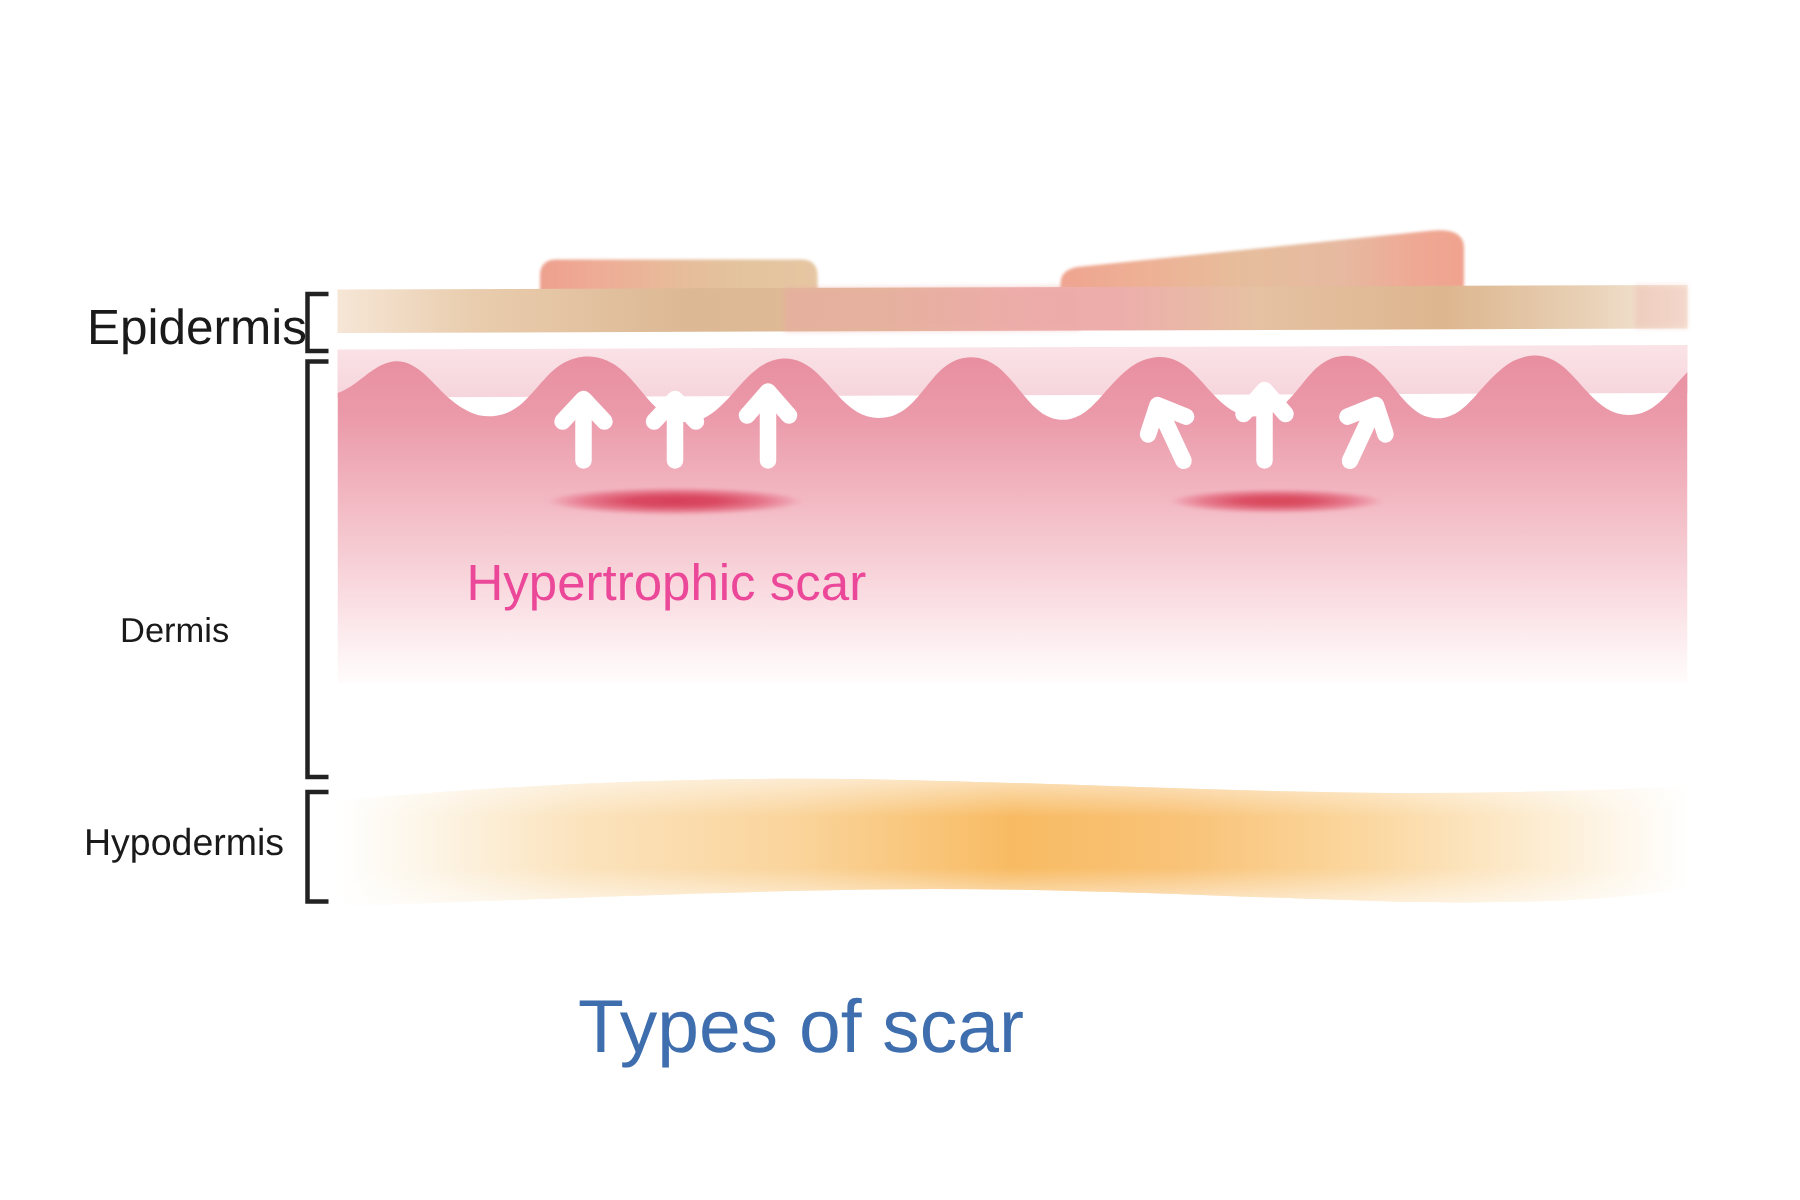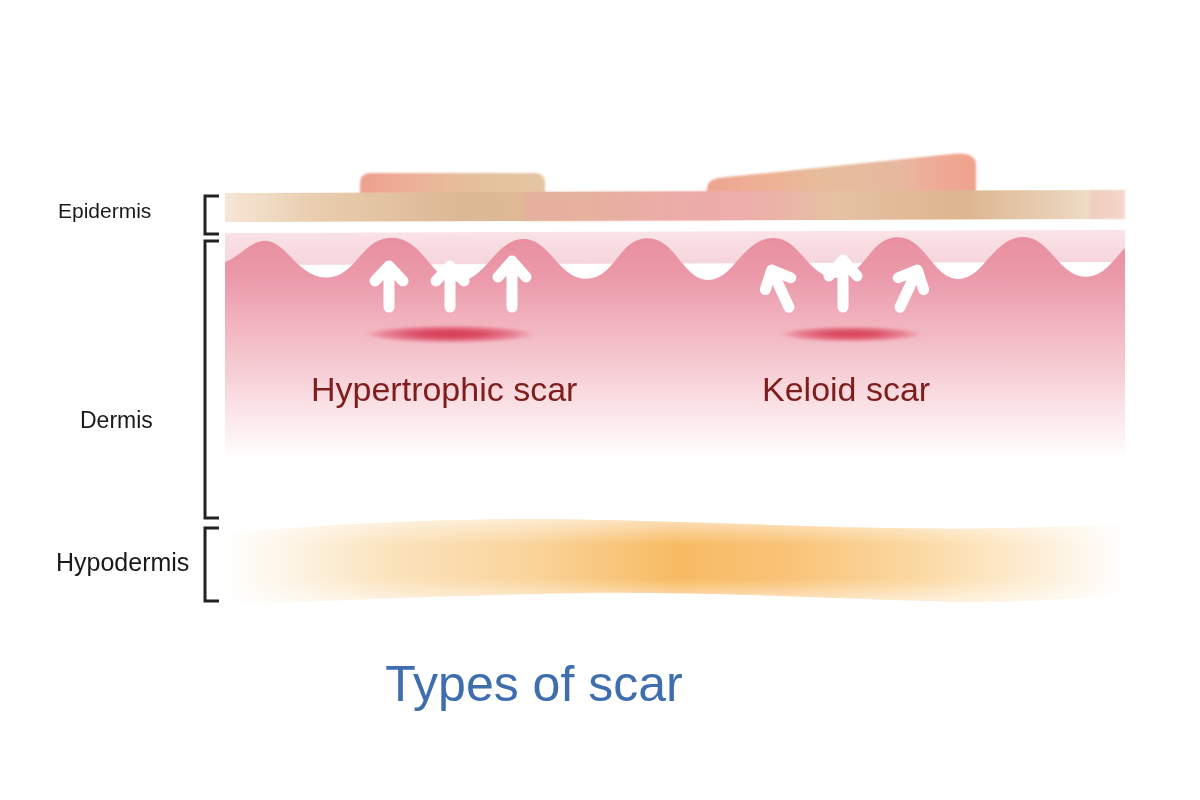--- a/index.html
+++ b/index.html
@@ -29,41 +29,41 @@
   .lbl {
     position: absolute;
     color: #1a1a1a;
     font-family: "Liberation Sans", sans-serif;
     font-weight: 400;
     white-space: nowrap;
   }
   #lbl-epidermis {
     left: 58px;
     top: 199px;
-    font-size: 21px;
+    font-size: 33px;
   }
   #lbl-dermis {
     left: 80px;
     top: 407px;
     font-size: 23px;
   }
   #lbl-hypodermis {
     left: 56px;
     top: 548px;
     font-size: 25px;
     text-align: center;
   }
   #lbl-skin-surface {
     left: 987px;
     top: 157px;
     font-size: 25px;
   }
   .scar-lbl {
     position: absolute;
-    color: #7f1d1d;
+    color: #ec4899;
     font-size: 34px;
     font-family: "Liberation Sans", sans-serif;
     font-weight: 400;
     white-space: nowrap;
   }
   #lbl-hypertrophic {
     left: 311px;
     top: 370px;
   }
   #lbl-keloid {
@@ -307,17 +307,16 @@
         <path d="M219,528 L205,528 L205,601 L219,601"></path>
       </g>
     </g>
   </svg>
 
   <div class="lbl" id="lbl-epidermis">Epidermis</div>
   <div class="lbl" id="lbl-dermis">Dermis</div>
   <div class="lbl" id="lbl-hypodermis">Hypodermis</div>
 
   <div class="scar-lbl" id="lbl-hypertrophic">Hypertrophic scar</div>
-  <div class="scar-lbl" id="lbl-keloid">Keloid scar</div>
 
   <div id="title">Types of scar</div>
 
 </div>
 
 </body></html>

